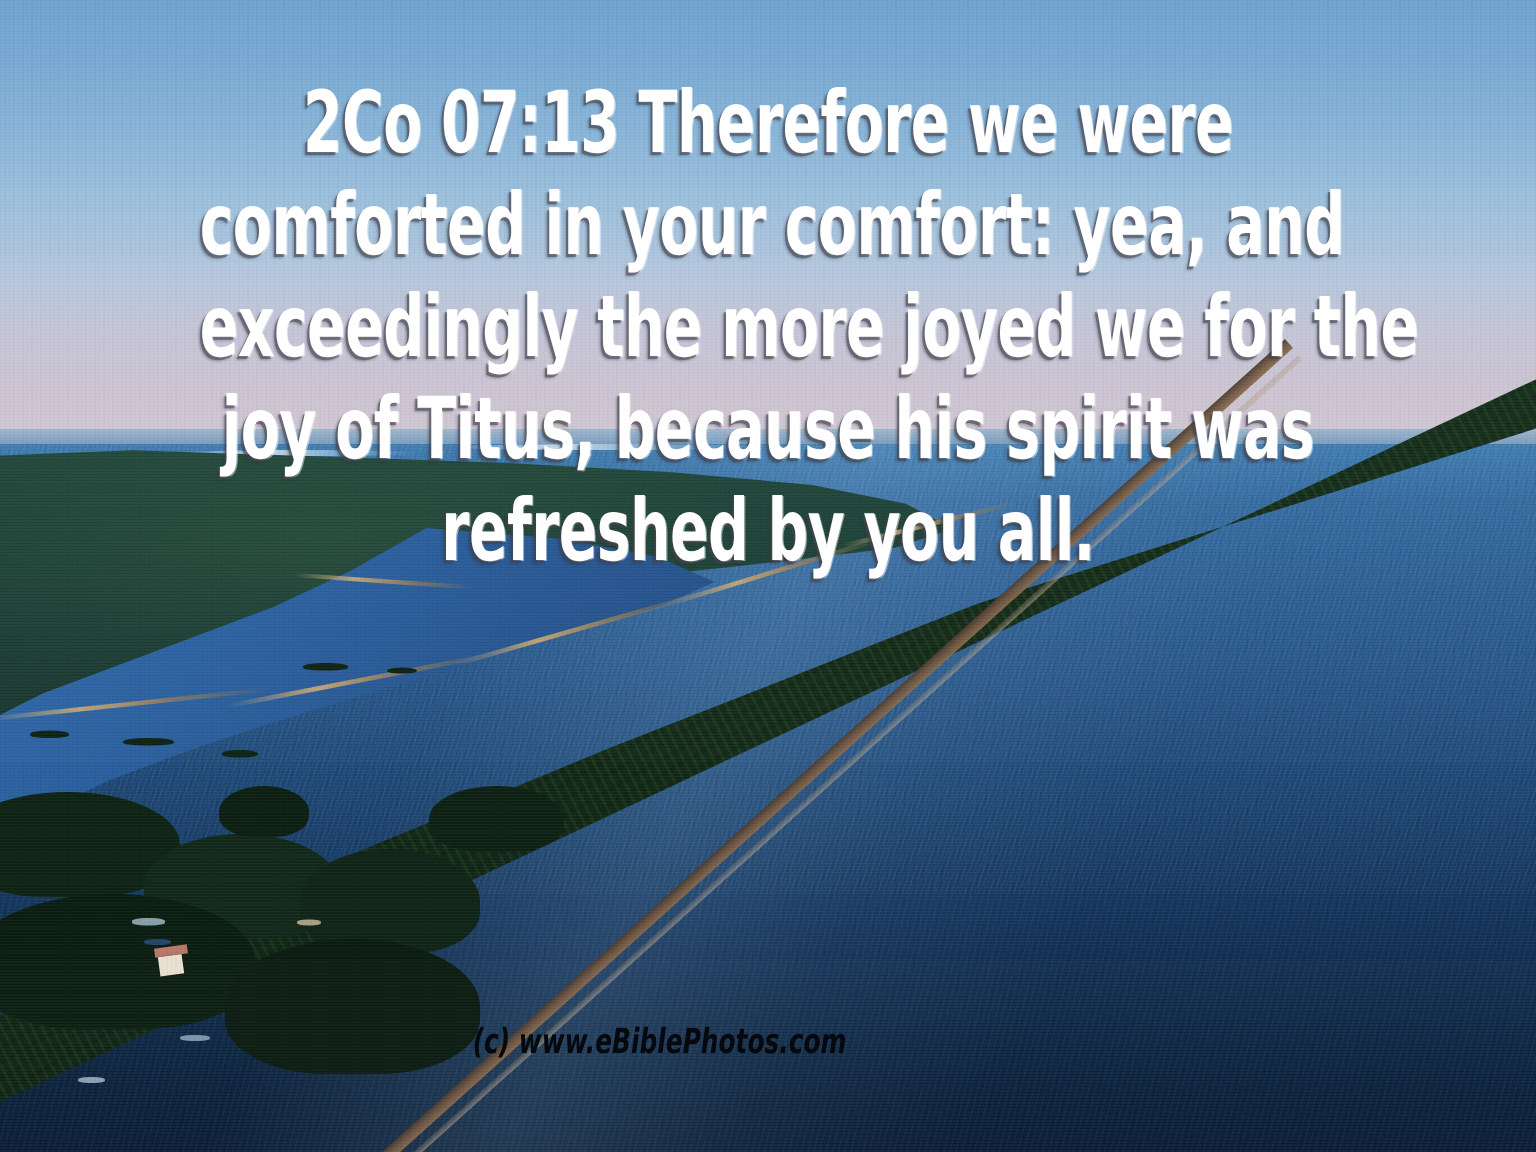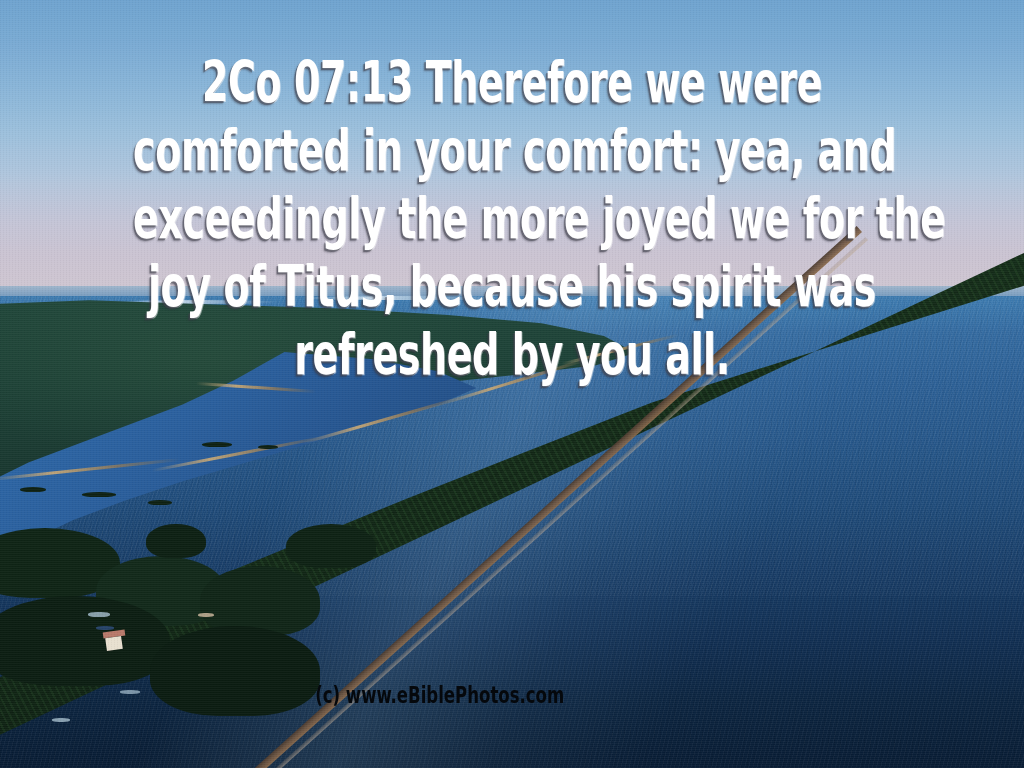--- a/index.html
+++ b/index.html
@@ -306,20 +306,21 @@
   }
 
   
   .watermark {
     position: absolute;
     left: 0;
     top: 684px;
     width: 880px;
     text-align: center;
     pointer-events: none;
+    font-style: italic;
   }
   .watermark-text {
     display: inline-block;
     color: #05080c;
     font-family: "DejaVu Sans Condensed", "Liberation Sans Narrow", "Liberation Sans", sans-serif;
     font-weight: 700;
     font-size: 23px;
     line-height: 23px;
     letter-spacing: 0px;
     transform: scaleX(.80);

